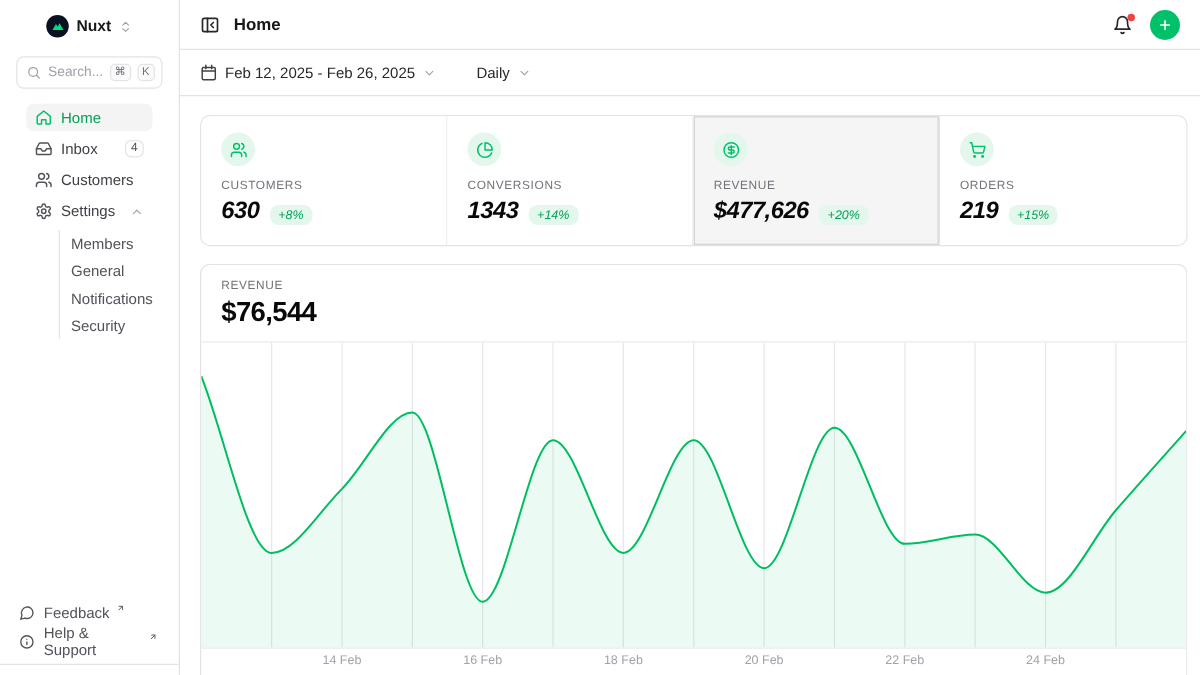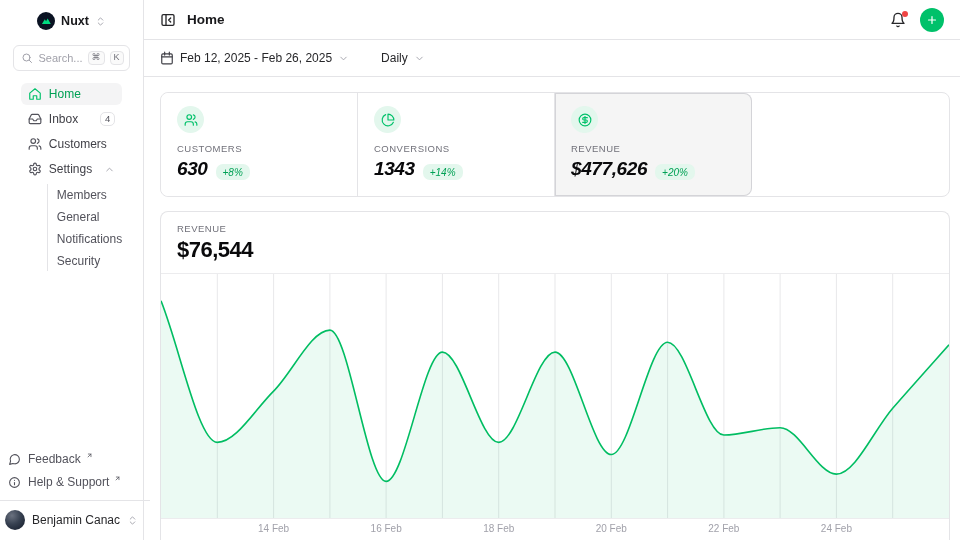--- a/index.html
+++ b/index.html
@@ -220,30 +220,20 @@
         </span>
         <span>Help &amp; Support</span>
         <span class="ext-arrow">
           <svg width="7" height="7" viewBox="0 0 24 24" fill="none" stroke="currentColor" stroke-width="2.6" stroke-linecap="round" stroke-linejoin="round">
               <path d="M7 17 17 7"></path>
               <path d="M8 7h9v9"></path>
             </svg>
         </span>
       </div>
       <div class="sidebar-divider"></div>
-      <div class="user-row">
-        <span class="avatar"></span>
-        <span class="user-name">Benjamin Canac</span>
-        <span class="selector-icon">
-          <svg width="11" height="11" viewBox="0 0 24 24" fill="none" stroke="currentColor" stroke-width="2" stroke-linecap="round" stroke-linejoin="round">
-              <path d="m7 15 5 5 5-5"></path>
-              <path d="m7 9 5-5 5 5"></path>
-            </svg>
-        </span>
-      </div>
     </div>
   </aside>
 
   <main class="main">
 
     <div class="main-header">
       <span class="collapse-btn">
         <svg width="16" height="16" viewBox="0 0 24 24" fill="none" stroke="currentColor" stroke-width="2" stroke-linecap="round" stroke-linejoin="round">
             <rect x="3" y="4" width="18" height="16" rx="2"></rect>
             <path d="M9 4v16"></path>
@@ -333,20 +323,34 @@
                 <path d="M12 18V6"></path>
               </svg>
           </span>
           <div class="stat-label">REVENUE</div>
           <div class="stat-value-row">
             <span class="stat-value">$477,626</span>
             <span class="delta-pill">+20%</span>
           </div>
         </div>
 
+        <div class="stat-cell">
+          <span class="stat-icon-circle">
+            <svg width="14" height="14" viewBox="0 0 24 24" fill="none" stroke="currentColor" stroke-width="2" stroke-linecap="round" stroke-linejoin="round">
+                <circle cx="8" cy="21" r="1"></circle>
+                <circle cx="19" cy="21" r="1"></circle>
+                <path d="M2.05 2.05h2l2.66 12.42a2 2 0 0 0 2 1.58h9.78a2 2 0 0 0 1.95-1.57l1.65-7.43H5.12"></path>
+              </svg>
+          </span>
+          <div class="stat-label">ORDERS</div>
+          <div class="stat-value-row">
+            <span class="stat-value">219</span>
+            <span class="delta-pill">+15%</span>
+          </div>
+        </div>
       </div>
 
       <div class="chart-card">
         <div class="chart-head">
           <div class="chart-label">REVENUE</div>
           <div class="chart-value">$76,544</div>
         </div>
         <div class="plot">
           <svg id="chart-svg" preserveAspectRatio="none" viewBox="0 0 788 238">
               <g stroke="#e8e8ea" stroke-width="1">

